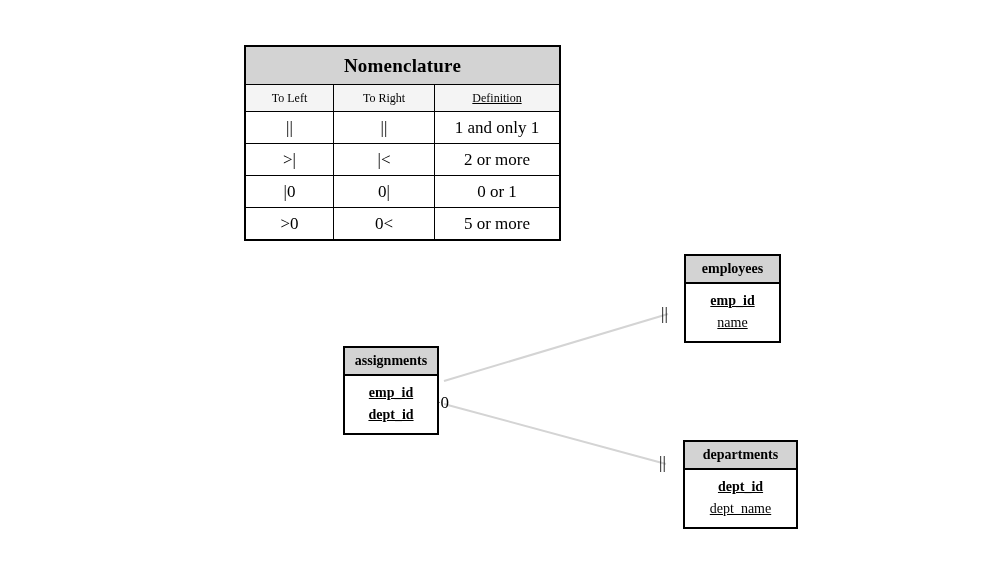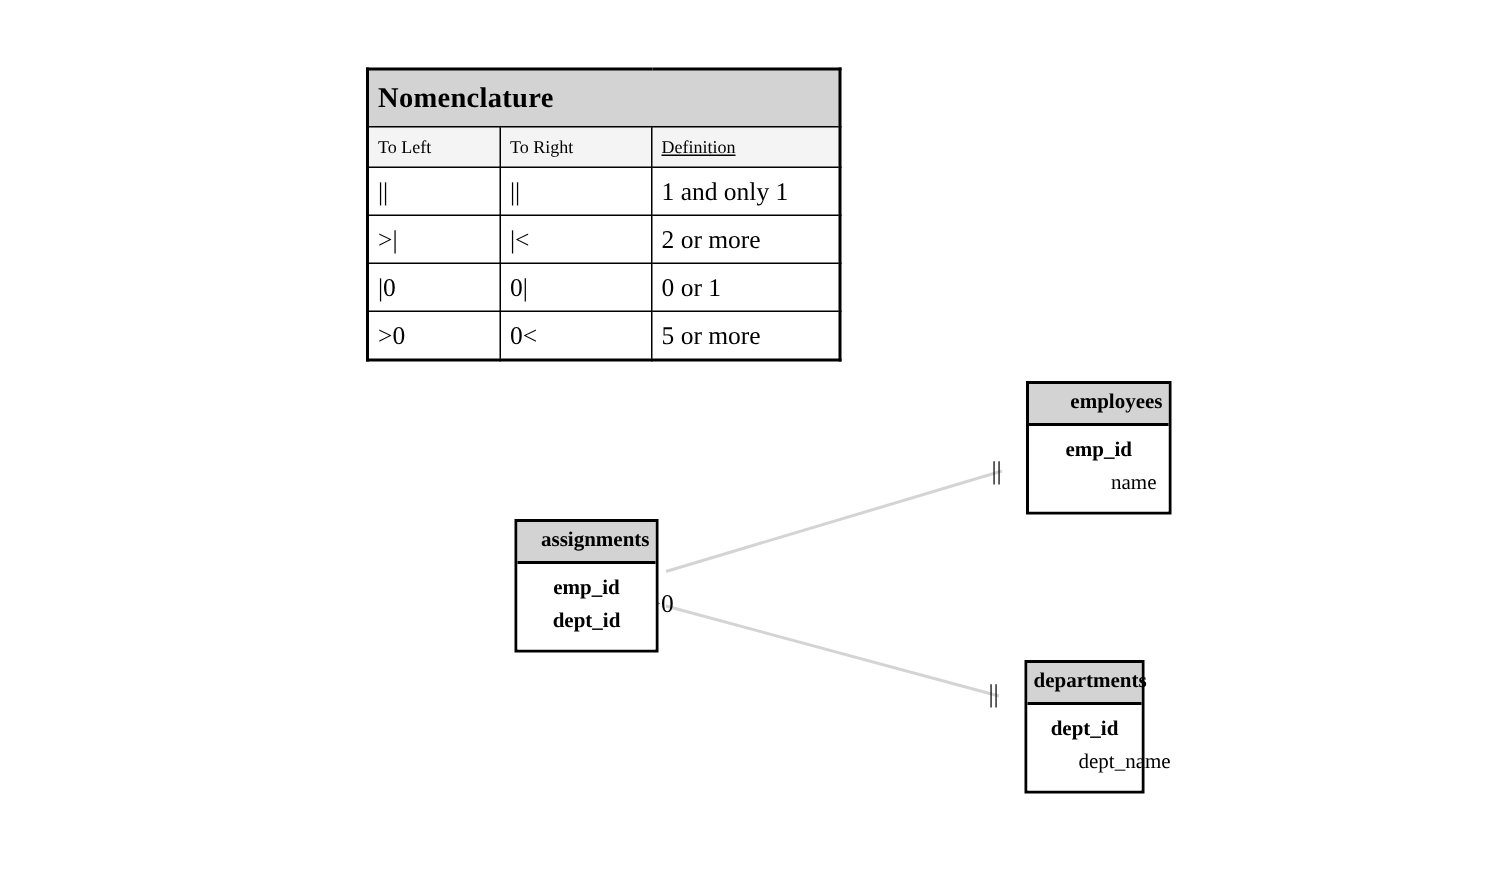--- a/index.html
+++ b/index.html
@@ -20,20 +20,21 @@
   .nomenclature {
     position: absolute;
     left: 244px;
     top: 45px;
     border-collapse: collapse;
     border: 2px solid #000000;
     background: #ffffff;
   }
   .nomenclature td, .nomenclature th {
     border: 1px solid #000000;
+    text-align: center;
     font-weight: normal;
     font-size: 17px;
     line-height: 1;
     padding: 7px 6px;
     background: #ffffff;
     margin-left: 44px;
   }
   .nom-title {
     background: #d3d3d3 !important;
     font-weight: bold !important;
@@ -63,48 +64,48 @@
   
   .entity {
     position: absolute;
     border: 2px solid #000000;
     background: #ffffff;
     box-sizing: border-box;
   }
   .entity-header {
     background: #d3d3d3;
     border-bottom: 2px solid #000000;
-    text-align: right;
+    text-align: center;
     font-weight: bold;
     font-size: 14px;
     line-height: 1;
     padding: 6px 4px;
     white-space: nowrap;
   }
   .entity-body {
     padding: 6px 8px 8px 8px;
     background: #ffffff;
   }
   .attr {
     font-size: 14px;
     line-height: 1.55;
     white-space: nowrap;
+    text-decoration: underline;
   }
   .attr-key {
     font-weight: bold;
     text-align: center;
   }
   .attr-plain {
-    text-align: right;
-    margin-left: 26px;
+    text-align: center;
   }
 
   #entity-assignments { left: 343px; top: 346px; width: 96px; }
   #entity-employees   { left: 684px; top: 254px; width: 97px; }
-  #entity-departments { left: 683px; top: 440px; width: 80px; }
+  #entity-departments { left: 683px; top: 440px; width: 115px; }
 
   
   .cardinality {
     position: absolute;
     font-family: "Liberation Serif", "DejaVu Serif", serif;
     font-size: 17px;
     line-height: 1;
     color: #000000;
     white-space: nowrap;
     background: transparent;

